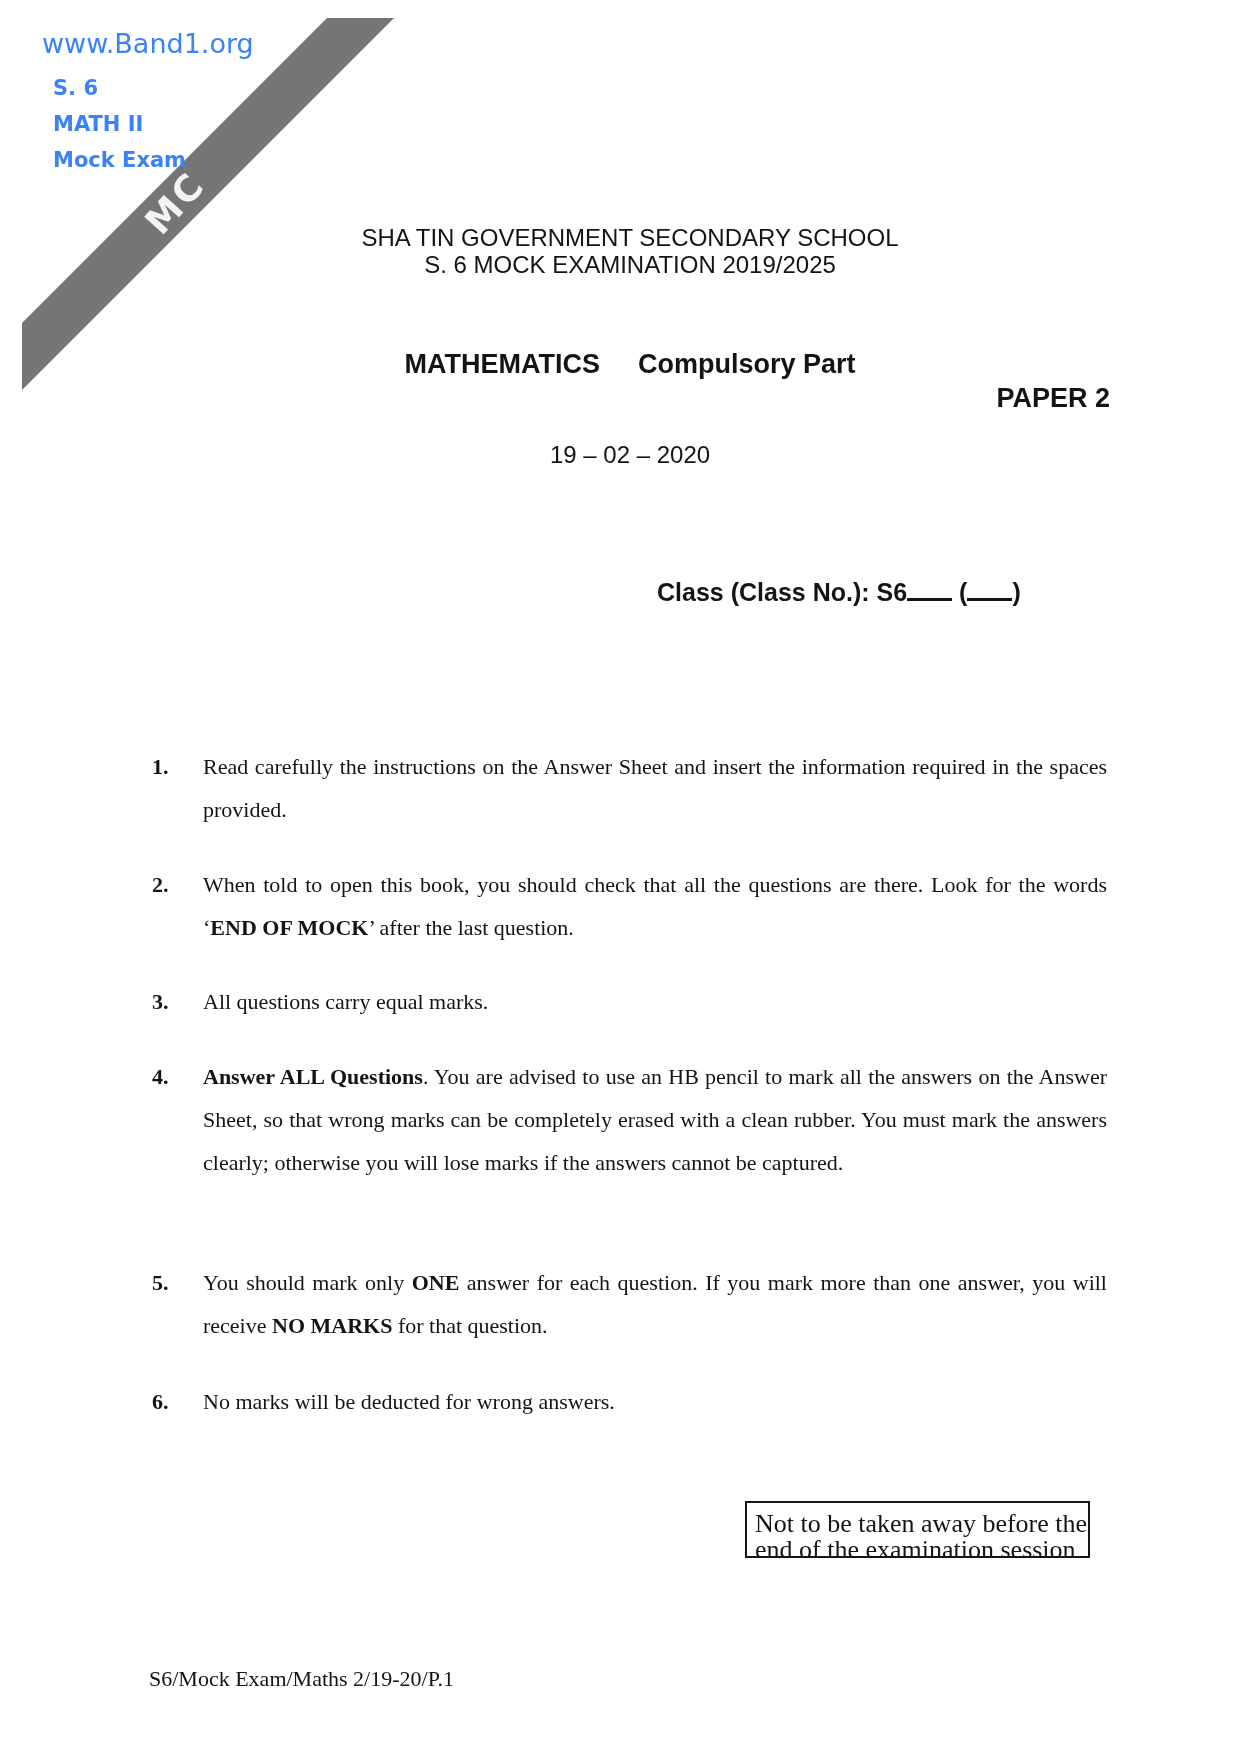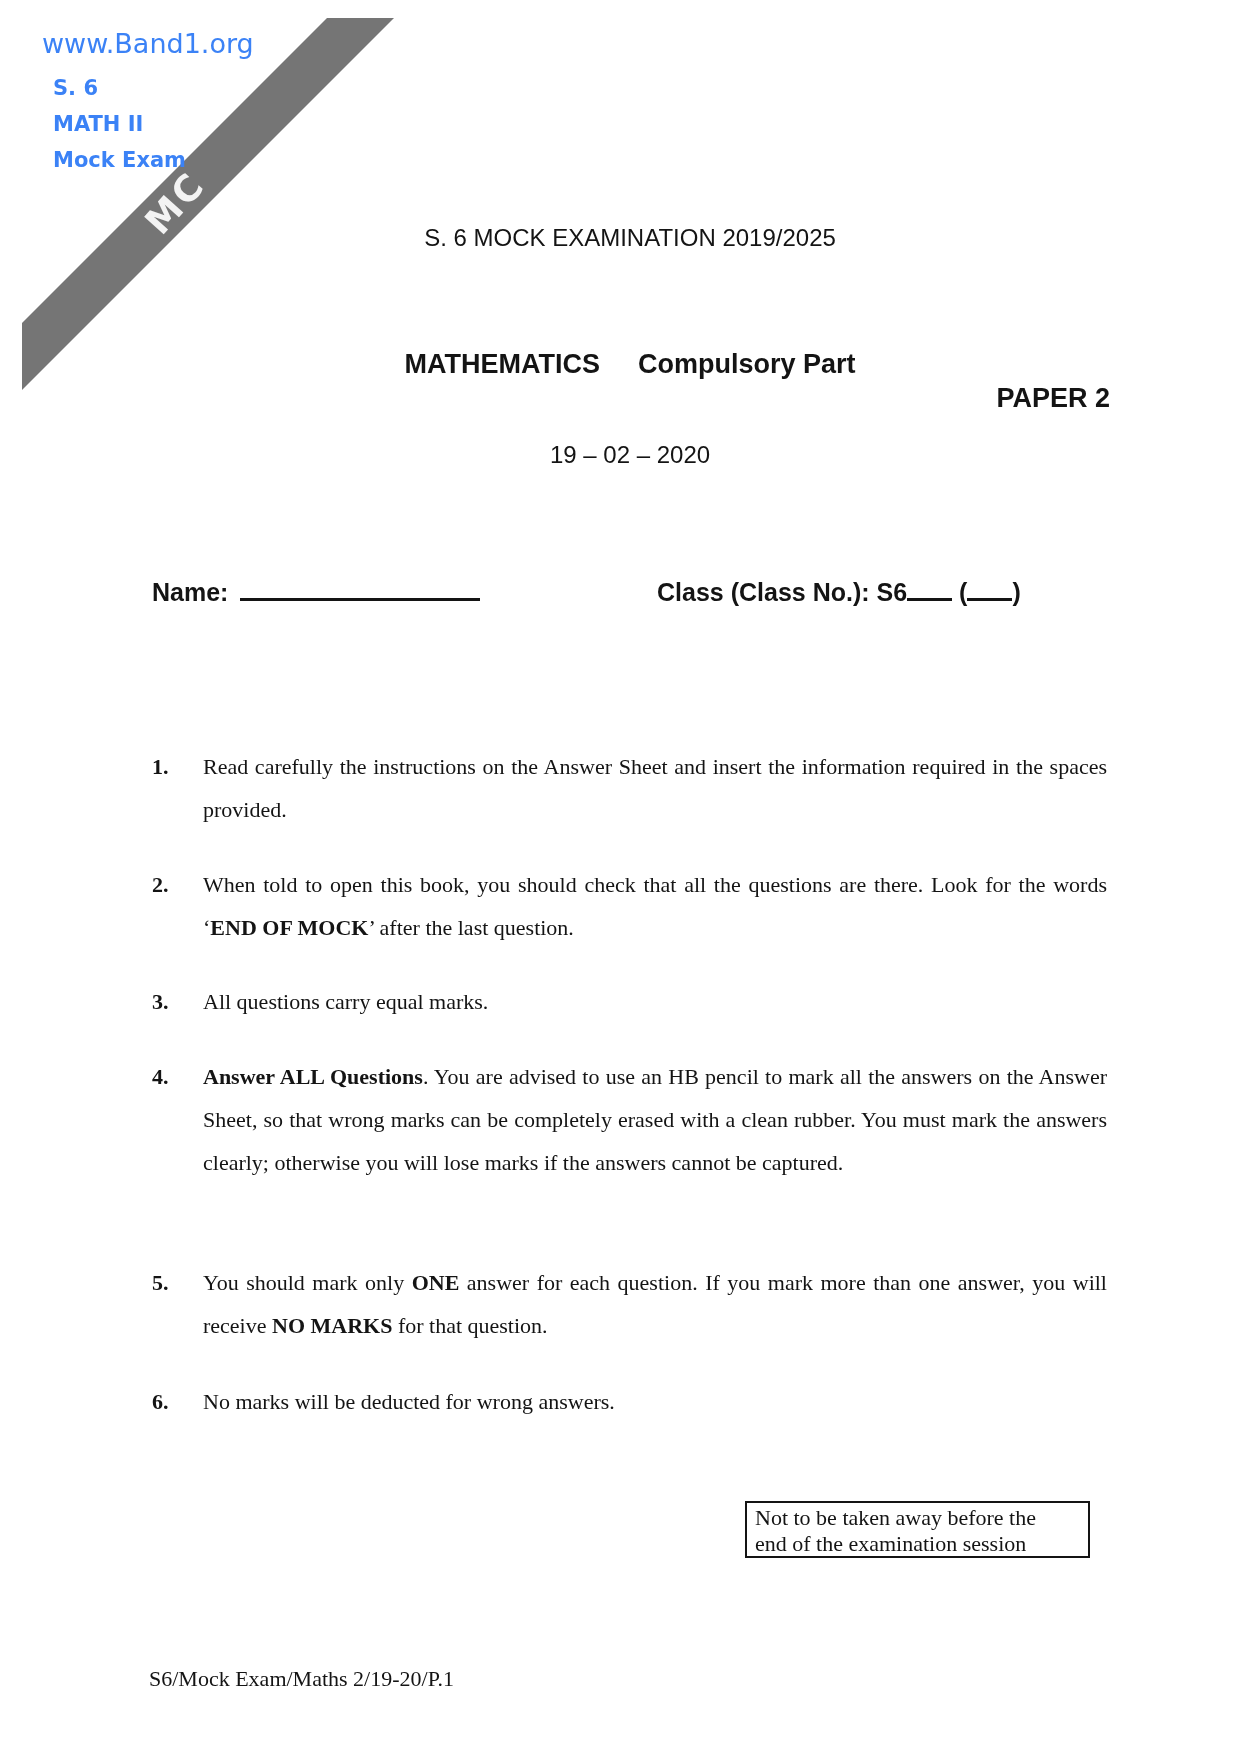--- a/index.html
+++ b/index.html
@@ -66,22 +66,22 @@
   .inst-num{position:absolute;left:0;top:0;font-weight:bold;}
   .inst-body{margin-left:51px;width:904px;text-align:justify;text-align-last:left;}
   .inst .b{font-weight:bold;}
   .inst-1{top:745px;} .inst-2{top:863px;} .inst-3{top:980px;}
   .inst-4{top:1055px;} .inst-5{top:1261px;} .inst-6{top:1380px;}
   
   .notice{
     position:absolute;left:745px;top:1501px;width:345px;height:57px;
     border:2px solid #141414;box-sizing:border-box;
     font-family:"Liberation Serif", serif;
-    font-size:22px;line-height:26px;
-    padding:2px 0 0 8px;
+    font-size:26px;line-height:26px;
+    padding:8px 0 0 8px;
   }
   
   .footer{
     position:absolute;left:149px;top:1666px;
     font-family:"Liberation Serif", serif;
     font-size:22px;
   }
 </style>
 </head>
 <body>
@@ -90,35 +90,33 @@
 
   <div class="ribbon"></div>
   <div class="ribbon-label">MC</div>
 
   <div class="site">www.Band1.org</div>
   <div class="side-label side-1">S. 6</div>
   <div class="side-label side-2">MATH II</div>
   <div class="side-label side-3">Mock Exam</div>
 
   <div class="hcol school">
+    <div>SHA TIN GOVERNMENT SECONDARY SCHOOL</div>
     <div>S. 6 MOCK EXAMINATION 2019/2025</div>
   </div>
 
   <div class="hcol subject">
     <span>MATHEMATICS</span><span class="part">Compulsory Part</span>
   </div>
 
   <div class="hcol paper">PAPER 2</div>
 
   <div class="hcol date">19 – 02 – 2020</div>
 
 
-  <div class="field field-name">
-    <span>Name:</span><span class="blank blank-name"></span>
-  </div>
 
   <div class="field field-class">
     <span>Class (Class No.): S6</span><span class="blank blank-class"></span>&nbsp;<span>(</span><span class="blank blank-class"></span><span>)</span>
   </div>
 
   <div>
       <div class="inst inst-1">
         <span class="inst-num">1.</span>
         <div class="inst-body"><span>Read carefully the instructions on the Answer Sheet and insert the information required in the spaces provided.</span></div>
       </div>

